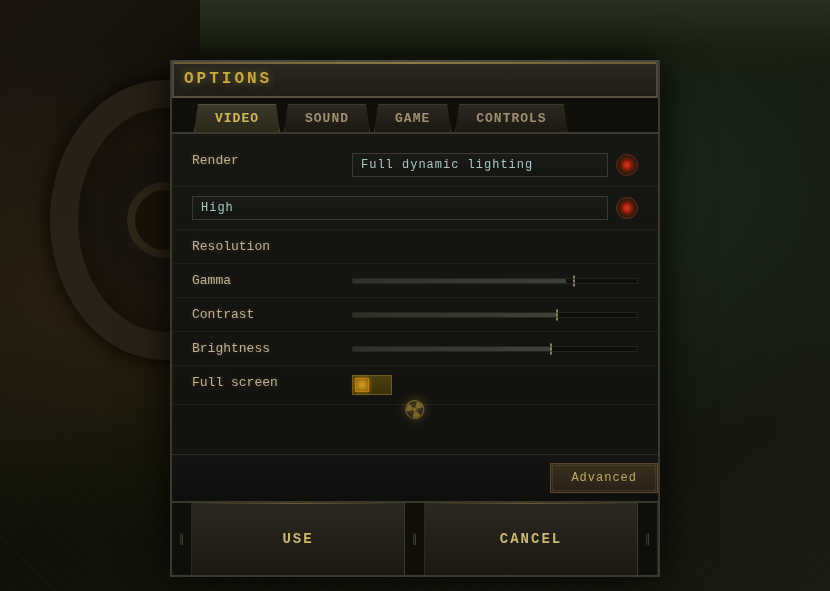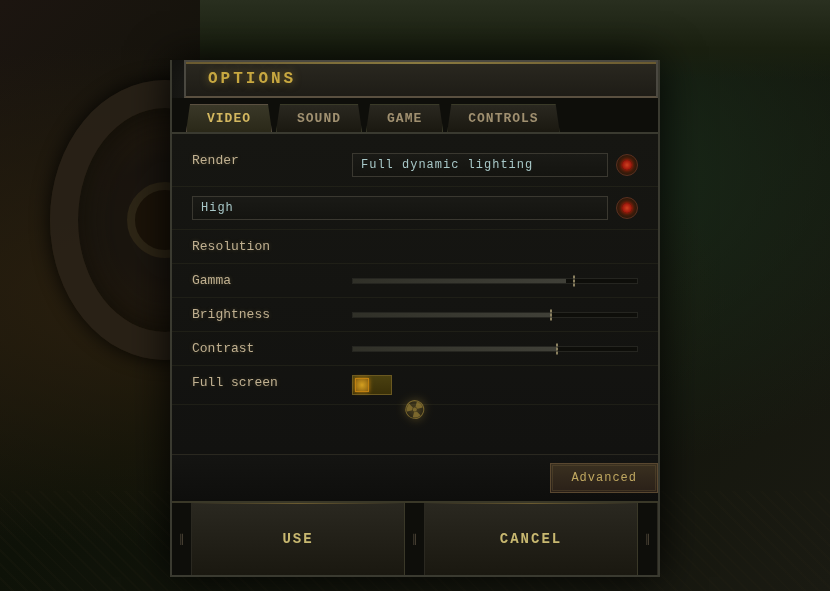--- a/index.html
+++ b/index.html
@@ -79,25 +79,24 @@
       border-top: none;
       position: relative;
       box-shadow: 0 0 40px rgba(0,0,0,0.9), inset 0 0 30px rgba(0,0,0,0.5);
     }
 
     
     .title-bar {
       background: linear-gradient(180deg, #2a2820 0%, #1e1c16 100%);
       border: 2px solid #4a4840;
       border-bottom: 2px solid #5a5040;
-      padding: 8px 22px;
-      display: flex;
-      align-items: center;
-      position: relative;
-      margin-left: 12px;
+      padding: 8px 10px;
+      display: flex;
+      align-items: center;
+      position: relative;
     }
 
     .title-bar::before {
       content: '';
       position: absolute;
       left: 0; right: 0; top: 0;
       height: 2px;
       background: linear-gradient(90deg, #6a5a30, #8a7a40, #6a5a30);
     }
 
@@ -108,21 +107,21 @@
       letter-spacing: 3px;
       text-transform: uppercase;
       text-shadow: 0 0 8px rgba(200, 168, 64, 0.5);
     }
 
     
     .tabs {
       display: flex;
       background: #0e0e0a;
       border-bottom: 2px solid #3a3a30;
-      padding: 6px 14px 0;
+      padding: 6px 22px 0;
       gap: 4px;
     }
 
     .tab {
       padding: 6px 20px;
       font-size: 13px;
       font-weight: bold;
       letter-spacing: 1px;
       text-transform: uppercase;
       cursor: pointer;
@@ -452,52 +451,52 @@
             <div class="sv-marker">
               <div class="sv-tick"></div>
               <div class="sv-tick"></div>
               <div class="sv-tick"></div>
             </div>
           </div>
         </div>
       </div>
 
       <div class="setting-row">
+        <span class="setting-label">Contrast</span>
+        <div class="setting-control">
+          <div class="slider-visual">
+            <div class="sv-track">
+              <div class="sv-fill" style="width:72%"></div>
+            </div>
+            <div class="sv-marker" style="right:28%">
+              <div class="sv-tick"></div>
+              <div class="sv-tick"></div>
+              <div class="sv-tick"></div>
+            </div>
+          </div>
+        </div>
+      </div>
+
+      <div class="setting-row">
         <span class="setting-label">Brightness</span>
         <div class="setting-control">
           <div class="slider-visual">
             <div class="sv-track">
               <div class="sv-fill" style="width:70%"></div>
             </div>
             <div class="sv-marker" style="right:30%">
               <div class="sv-tick"></div>
               <div class="sv-tick"></div>
               <div class="sv-tick"></div>
             </div>
           </div>
         </div>
       </div>
 
       <div class="setting-row">
-        <span class="setting-label">Contrast</span>
-        <div class="setting-control">
-          <div class="slider-visual">
-            <div class="sv-track">
-              <div class="sv-fill" style="width:72%"></div>
-            </div>
-            <div class="sv-marker" style="right:28%">
-              <div class="sv-tick"></div>
-              <div class="sv-tick"></div>
-              <div class="sv-tick"></div>
-            </div>
-          </div>
-        </div>
-      </div>
-
-      <div class="setting-row">
         <span class="setting-label">Full screen</span>
         <div class="setting-control">
           <div class="toggle-btn">
             <div class="toggle-indicator"></div>
           </div>
         </div>
       </div>
 
       <div class="content-icon">
         <span class="radiation-icon">☢</span>

